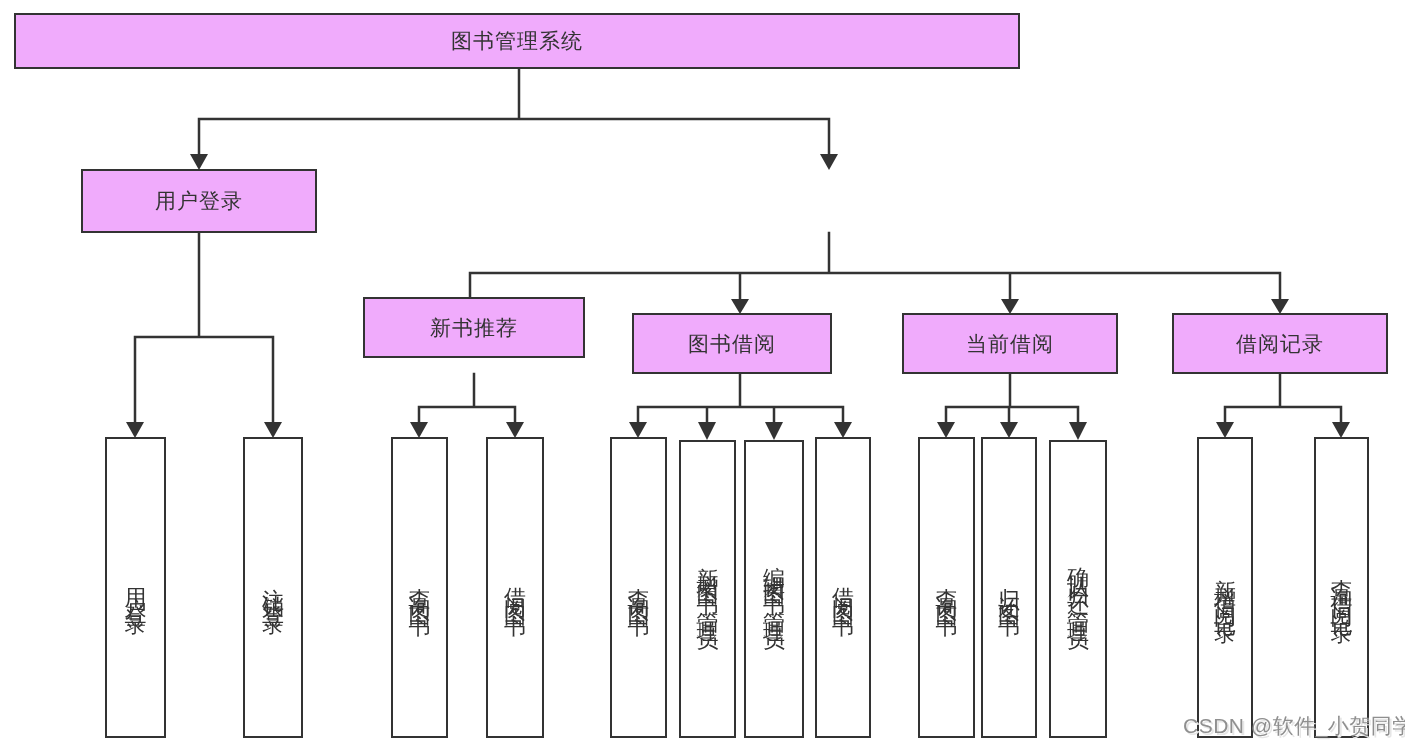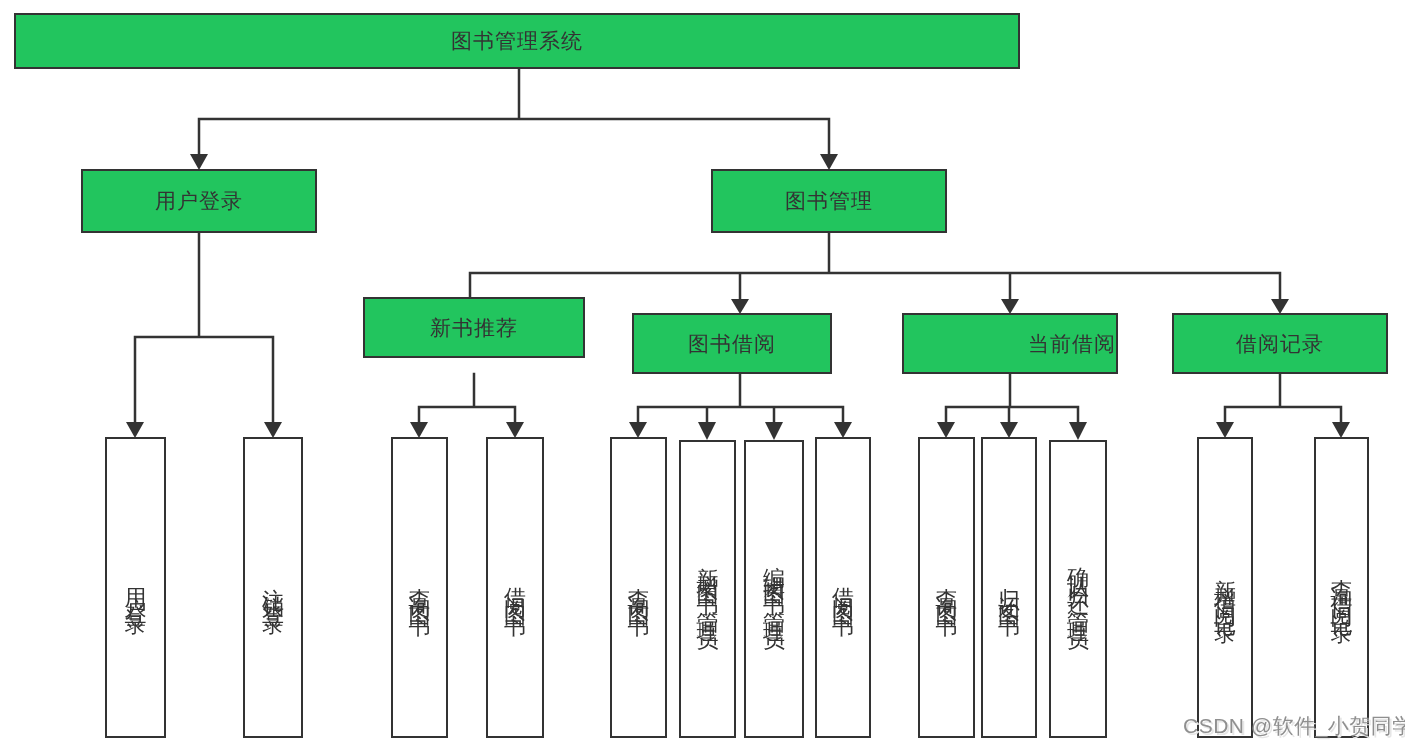--- a/index.html
+++ b/index.html
@@ -6,21 +6,21 @@
   .canvas{
     position:relative;
     width:1405px;height:747px;
     background:#ffffff;
     font-family:"Liberation Sans","DejaVu Sans",sans-serif;
     overflow:hidden;
   }
   .wires{position:absolute;left:0;top:0;width:1405px;height:747px;z-index:1;}
   .hbox{
     position:absolute;box-sizing:border-box;z-index:2;
-    border:2.5px solid #333333;background:#22c55e;
+    border:2.5px solid #333333;background:#f0abfc;
     display:flex;align-items:center;justify-content:center;
     font-size:21px;color:#333333;letter-spacing:1px;
   }
   .vbox{
     position:absolute;box-sizing:border-box;z-index:2;
     border:2.5px solid #333333;background:#ffffff;
     display:flex;align-items:center;justify-content:center;
   }
   .vbox span{
     writing-mode:vertical-rl;
@@ -80,31 +80,28 @@
     </g>
   </svg>
 
   <div class="hbox" style="left:14px;top:13px;width:1006px;height:56px;">
     <span>图书管理系统</span>
   </div>
 
   <div class="hbox" style="left:81px;top:169px;width:236px;height:64px;">
     <span>用户登录</span>
   </div>
-  <div class="hbox" style="left:711px;top:169px;width:236px;height:64px;">
-    <span>图书管理</span>
-  </div>
 
   <div class="hbox" style="left:363px;top:297px;width:222px;height:61px;">
     <span>新书推荐</span>
   </div>
   <div class="hbox" style="left:632px;top:313px;width:200px;height:61px;">
     <span>图书借阅</span>
   </div>
-  <div class="hbox" style="left:902px;top:313px;width:216px;height:61px;justify-content:flex-end;">
+  <div class="hbox" style="left:902px;top:313px;width:216px;height:61px;">
     <span>当前借阅</span>
   </div>
   <div class="hbox" style="left:1172px;top:313px;width:216px;height:61px;">
     <span>借阅记录</span>
   </div>
 
   <div class="vbox" style="left:105px;top:437px;width:61px;height:301px;">
     <span>用户登录</span>
   </div>
   <div class="vbox" style="left:243px;top:437px;width:60px;height:301px;">

